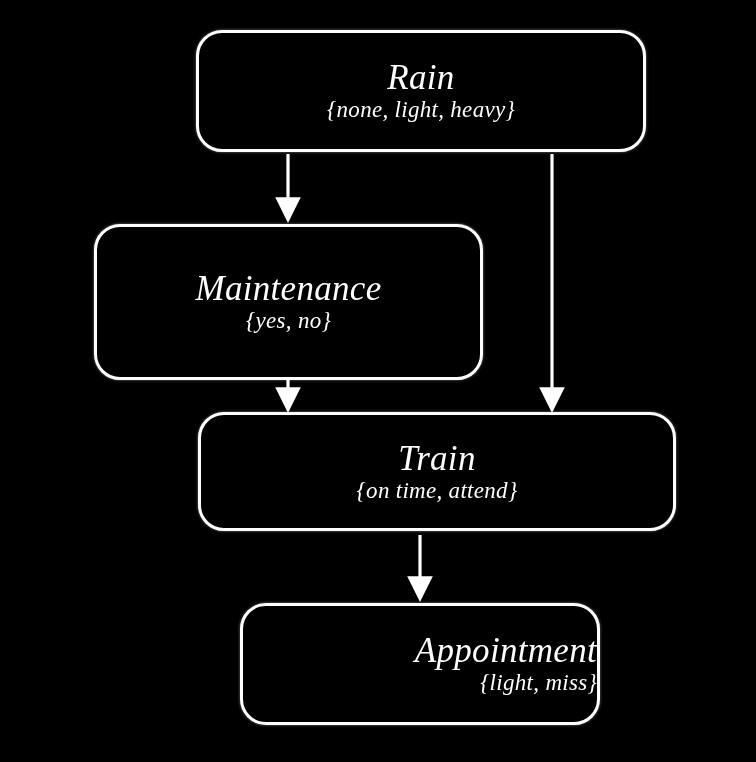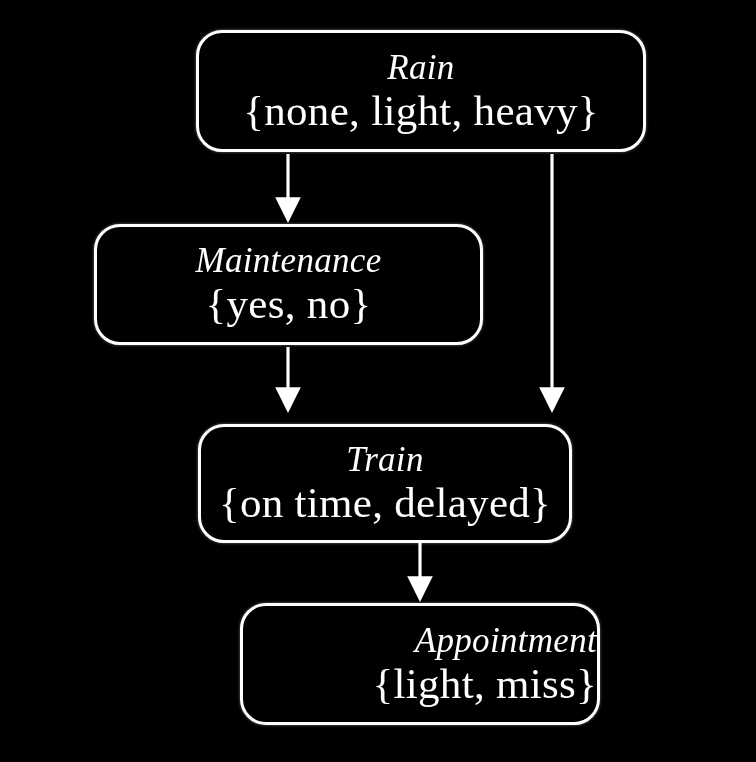--- a/index.html
+++ b/index.html
@@ -39,30 +39,31 @@
     line-height: 1.06;
     box-shadow: 0 0 3px rgba(255,255,255,0.45);
   }
   .node-label {
     font-style: italic;
     font-size: 35px;
     letter-spacing: 0.3px;
     white-space: nowrap;
   }
   .node-states {
-    font-size: 43px;
+    font-style: italic;
+    font-size: 23px;
     letter-spacing: 0.3px;
     white-space: nowrap;
     margin-top: 2px;
   }
 
   
   #node-rain        { left: 196px; top: 30px;  width: 450px; height: 122px; }
-  #node-maintenance { left: 94px;  top: 224px; width: 389px; height: 121px; }
-  #node-train       { left: 198px; top: 424px; width: 374px; height: 119px; }
+  #node-maintenance { left: 94px;  top: 224px; width: 389px; height: 156px; }
+  #node-train       { left: 198px; top: 412px; width: 478px; height: 119px; }
   #node-appointment { left: 240px; top: 603px; width: 360px; height: 122px; align-items: flex-end; }
 </style>
 </head>
 <body>
 
 <div id="canvas">
 
   <svg id="edge-layer" viewBox="0 0 756 762" width="756" height="762" aria-hidden="true">
     <defs>
       <marker id="arrowhead" markerWidth="8" markerHeight="8" refX="0.2" refY="4" orient="auto" markerUnits="strokeWidth">
@@ -92,21 +93,21 @@
     <div class="node-states">{none, light, heavy}</div>
   </div>
 
   <div class="node" id="node-maintenance">
     <div class="node-label">Maintenance</div>
     <div class="node-states">{yes, no}</div>
   </div>
 
   <div class="node" id="node-train">
     <div class="node-label">Train</div>
-    <div class="node-states">{on time, delayed}</div>
+    <div class="node-states">{on time, attend}</div>
   </div>
 
   <div class="node" id="node-appointment">
     <div class="node-label">Appointment</div>
     <div class="node-states">{light, miss}</div>
   </div>
 
 </div>
 
 </body></html>

